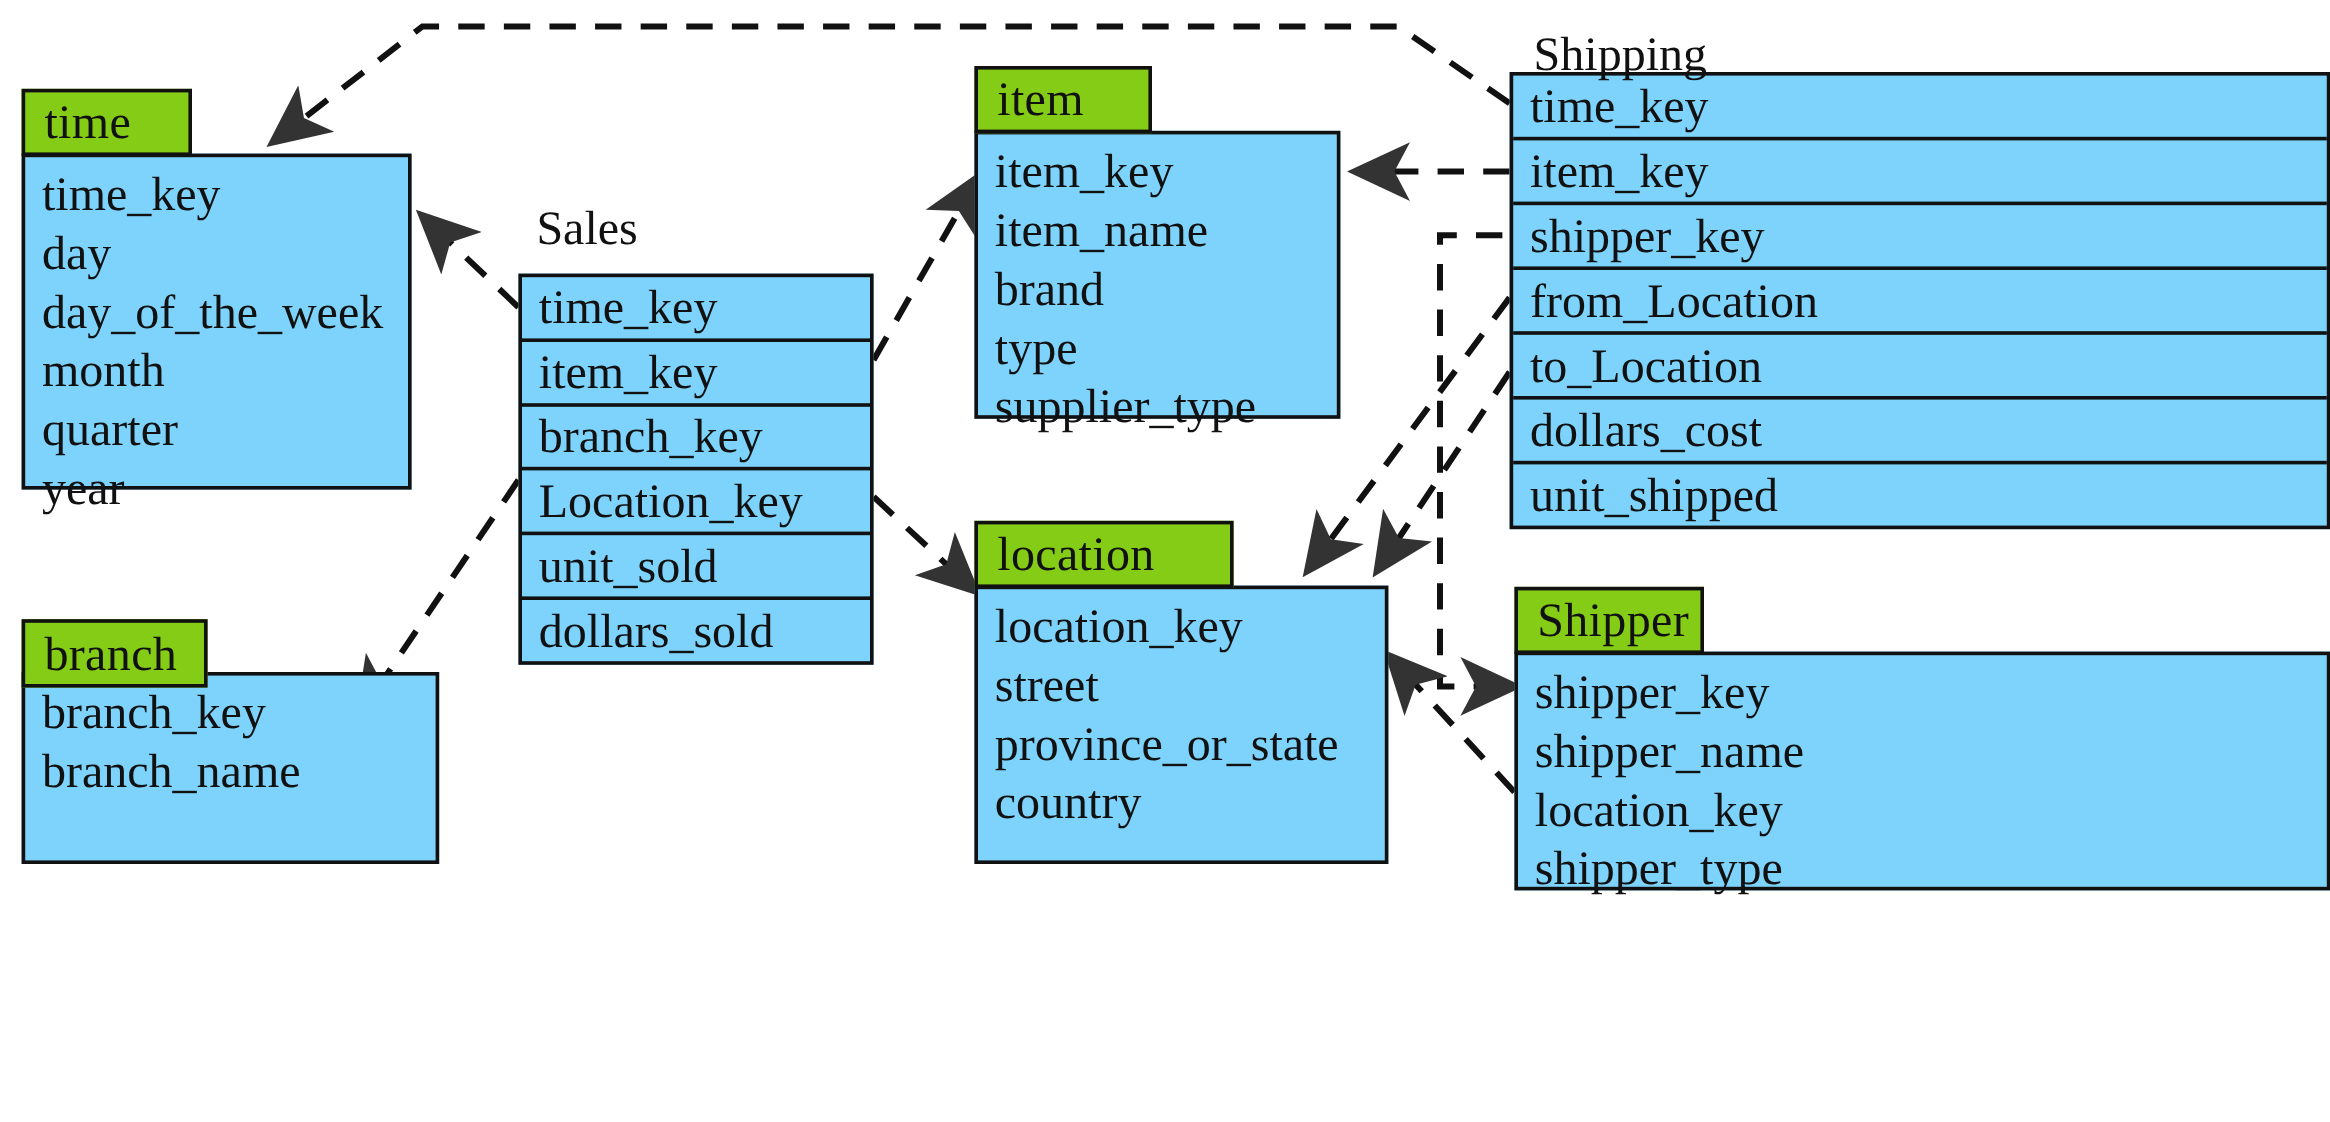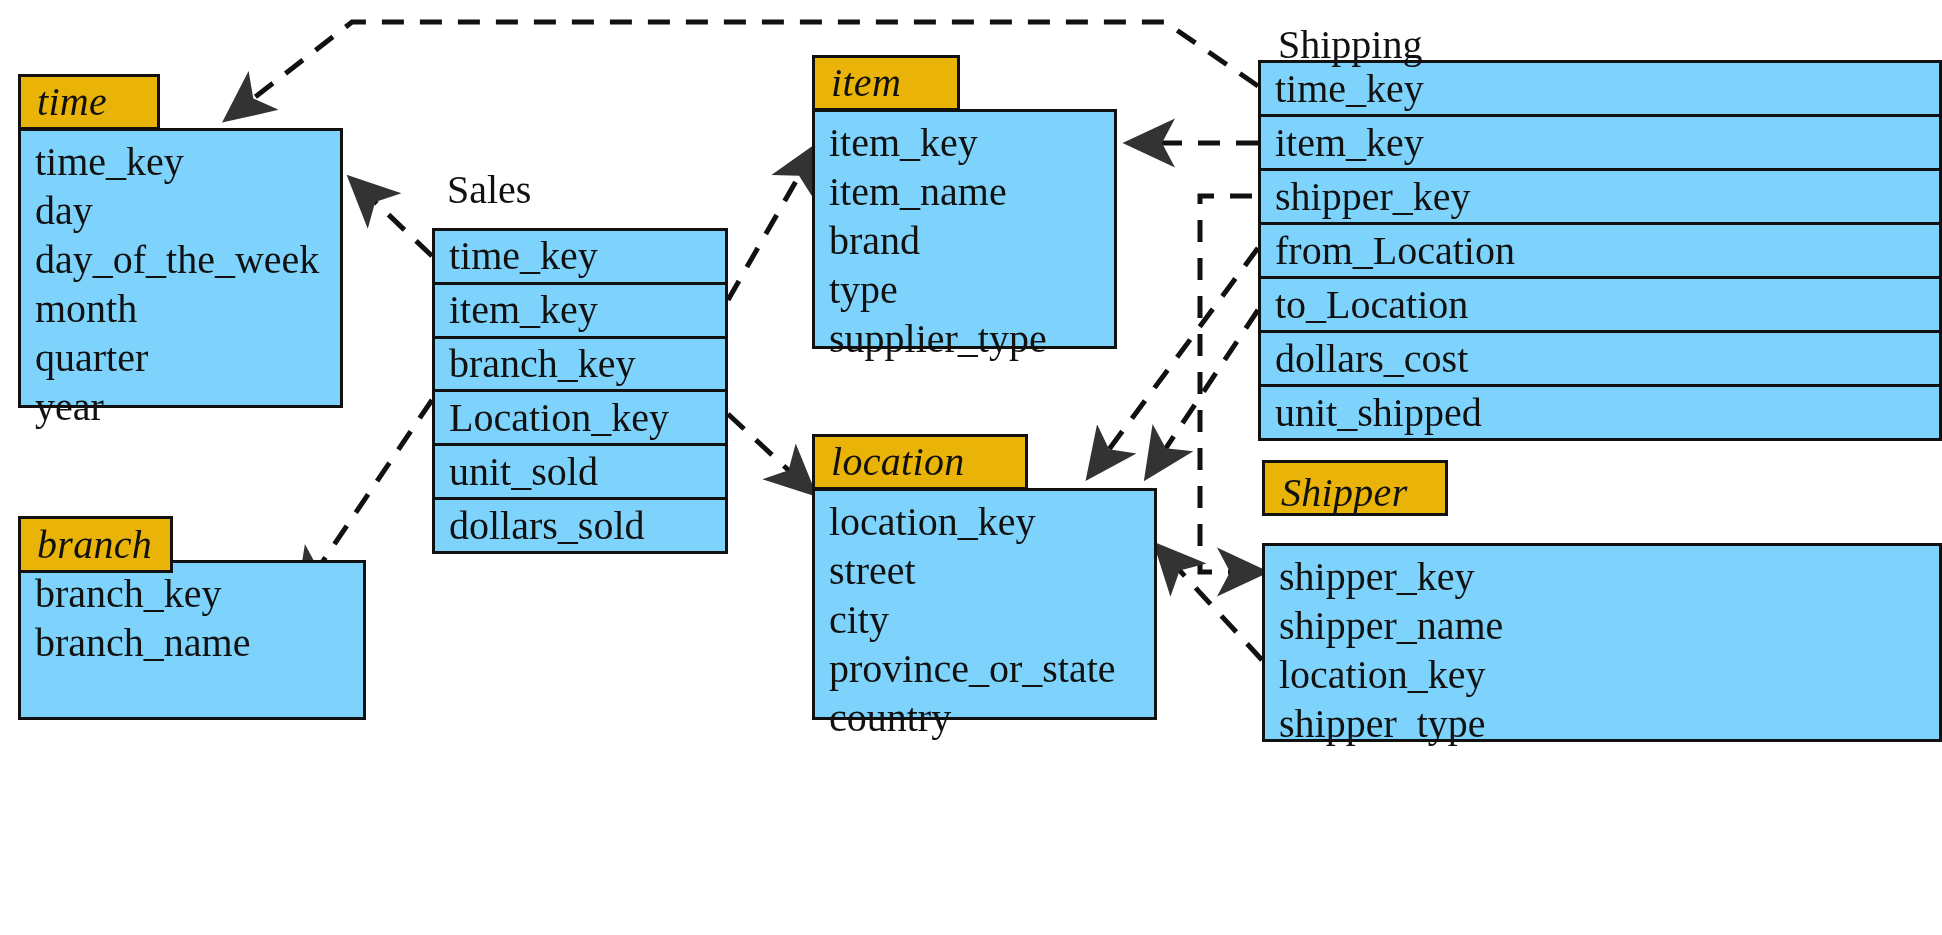--- a/index.html
+++ b/index.html
@@ -23,25 +23,24 @@
   }
   
   .entity{
     position:absolute;
     box-sizing:border-box;
   }
   .ent-tab{
     position:absolute;
     box-sizing:border-box;
     border:3px solid #111;
-    background:#eab308;
+    background:#84cc16;
     display:flex;
     align-items:center;
     z-index:3;
-    font-style:italic;
   }
   .ent-tab span{
     display:block;
     padding-left:16px;
     font-size:40px;
     line-height:1;
     letter-spacing:.3px;
     white-space:nowrap;
   }
   .ent-caption{
@@ -183,21 +182,20 @@
   </div>
 
   <div class="entity">
     <div class="ent-tab" style="left:812px;top:434px;width:216px;height:56px;">
       <span>location</span>
     </div>
     <div class="ent-body" style="left:812px;top:488px;width:345px;height:232px;">
       <ul class="attrs">
         <li>location_key</li>
         <li>street</li>
-        <li>city</li>
         <li>province_or_state</li>
         <li>country</li>
       </ul>
     </div>
   </div>
 
   <div class="entity">
     <div class="ent-caption" style="left:1278px;top:8px;margin-top:17px;">Shipping</div>
     <div class="ent-body" style="left:1258px;top:60px;width:684px;height:381px;">
       <ul class="rows">
@@ -206,21 +204,21 @@
         <li>shipper_key</li>
         <li>from_Location</li>
         <li>to_Location</li>
         <li>dollars_cost</li>
         <li>unit_shipped</li>
       </ul>
     </div>
   </div>
 
   <div class="entity">
-    <div class="ent-tab" style="left:1262px;top:460px;width:186px;height:56px;align-items:flex-end;">
+    <div class="ent-tab" style="left:1262px;top:489px;width:158px;height:56px;">
       <span>Shipper</span>
     </div>
     <div class="ent-body" style="left:1262px;top:543px;width:680px;height:199px;">
       <ul class="attrs">
         <li>shipper_key</li>
         <li>shipper_name</li>
         <li>location_key</li>
         <li>shipper_type</li>
       </ul>
     </div>

